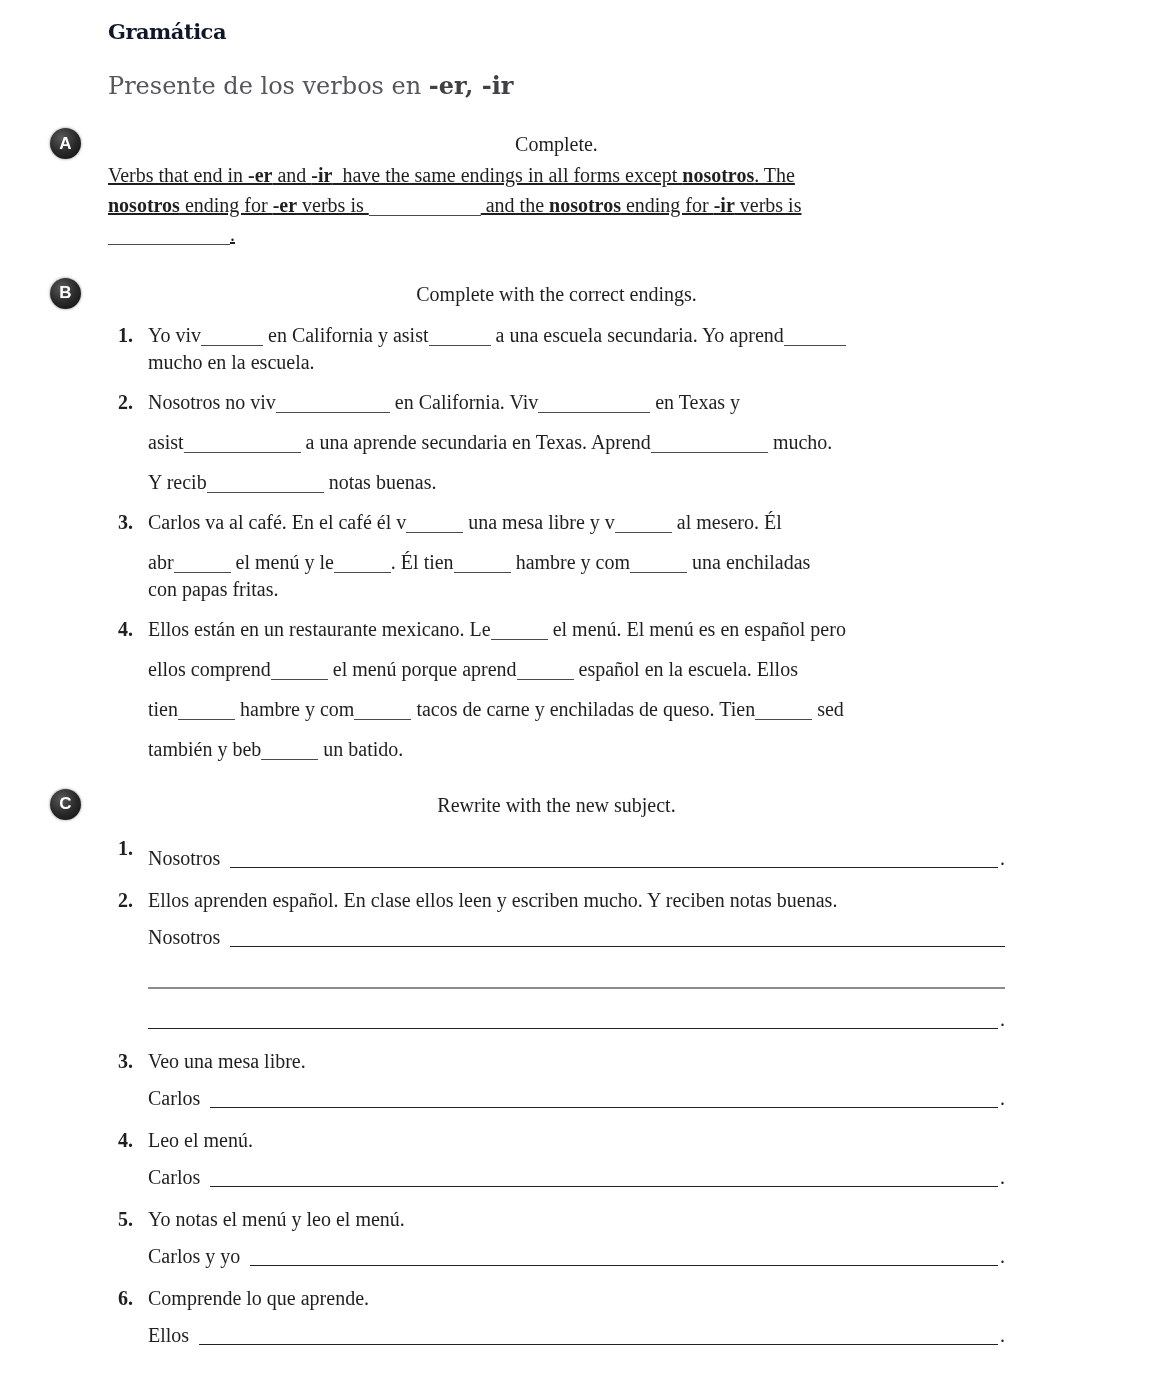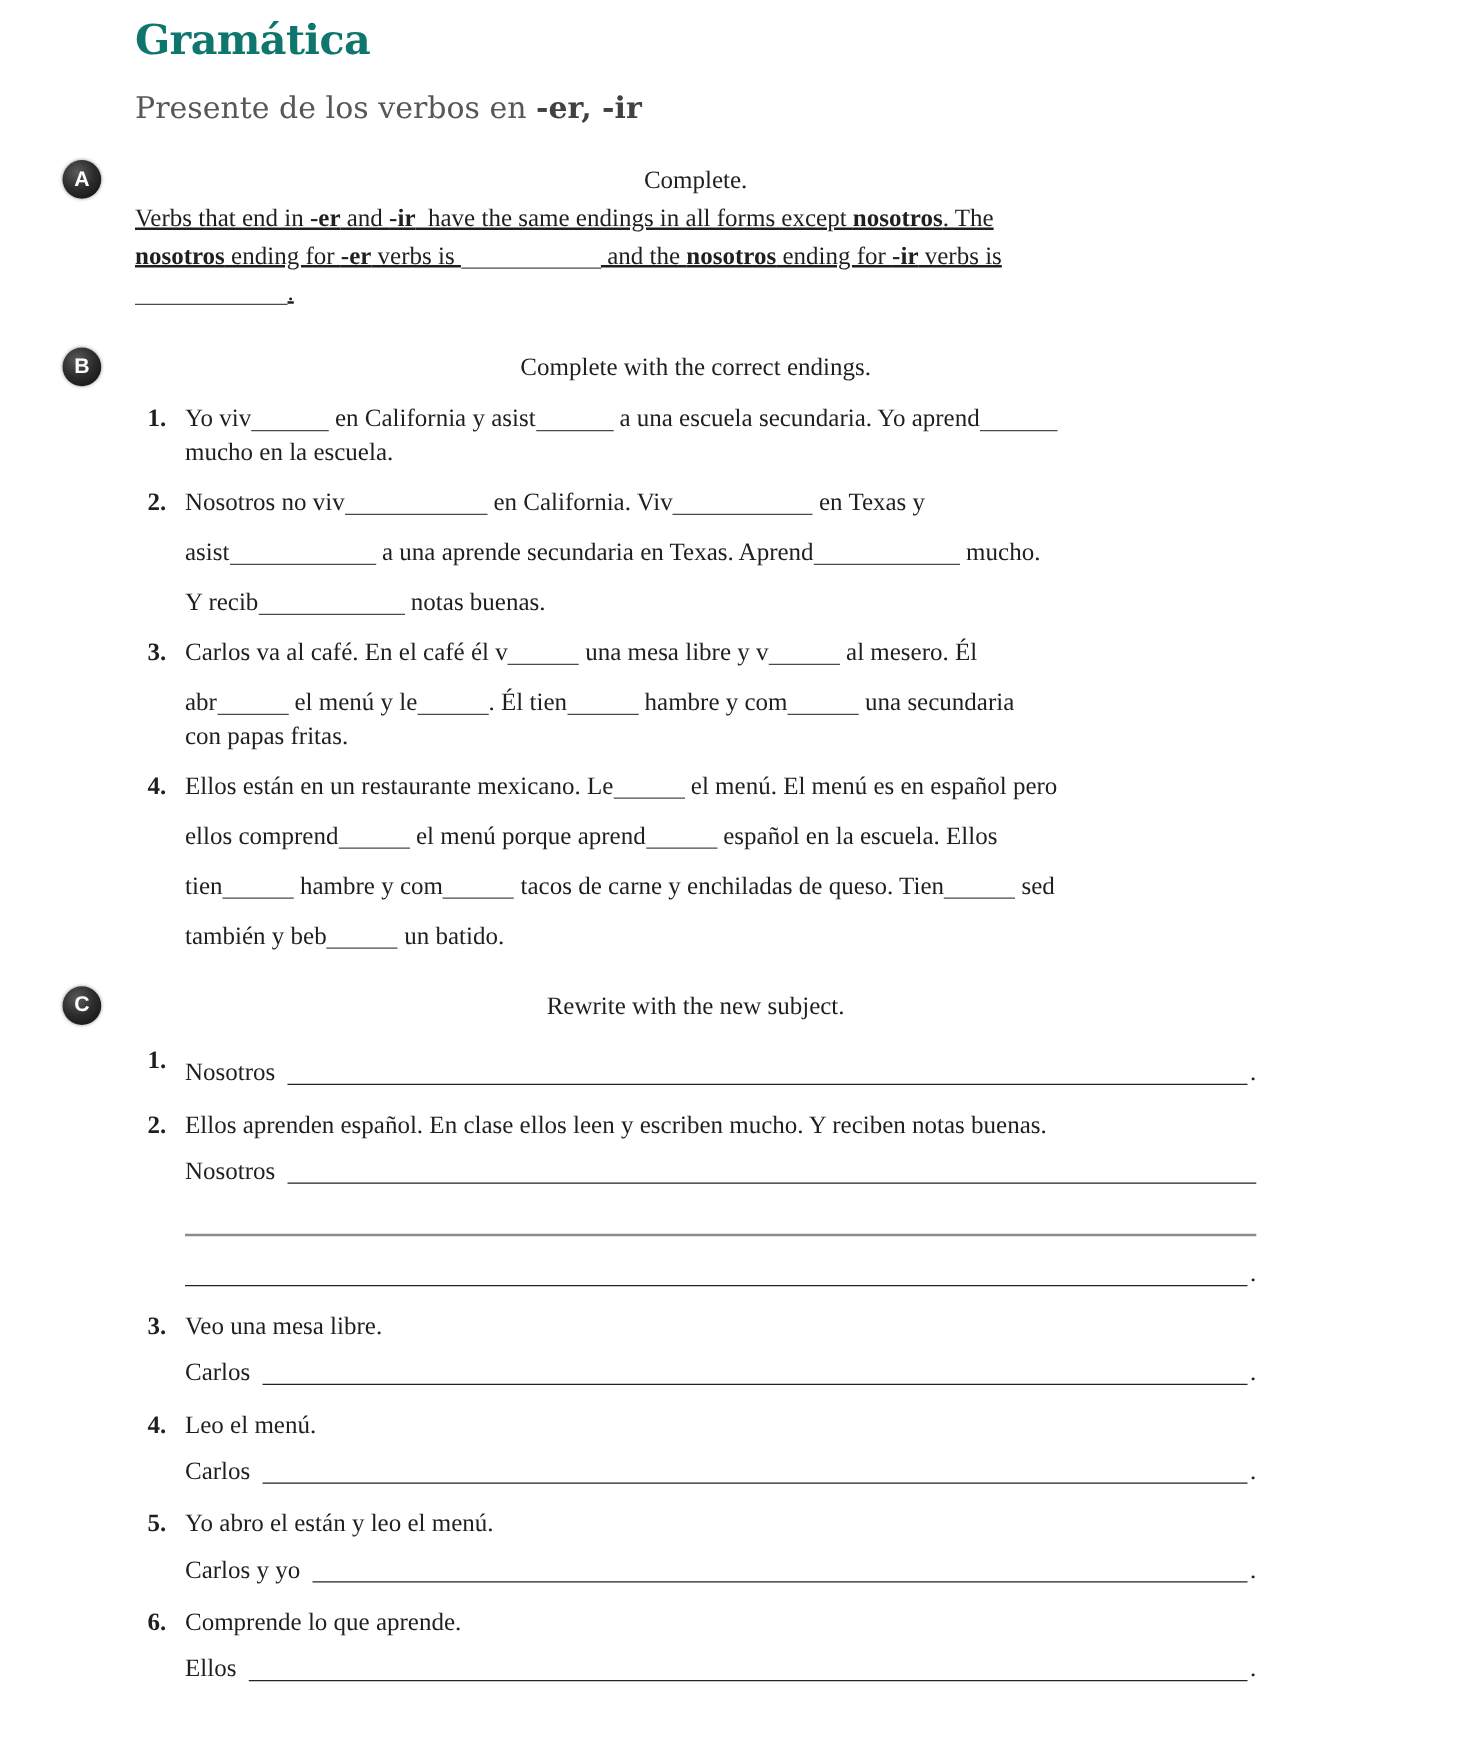--- a/index.html
+++ b/index.html
@@ -3,21 +3,21 @@
 <meta charset="utf-8">
 <style>
   html,body{margin:0;padding:0;}
   body{
     width:1170px;height:1390px;background:#ffffff;overflow:hidden;
     font-family:"Liberation Serif", serif;font-size:20px;color:#1f1f1f;
   }
   .page{position:relative;box-sizing:border-box;width:1170px;height:1390px;padding:14px 165px 0 108px;}
   h1.title{
     margin:0;font-family:"DejaVu Serif", serif;font-weight:700;
-    font-size:33px;line-height:36px;color:#0f766e;letter-spacing:-0.5px;
+    font-size:21px;line-height:36px;color:#0f172a;letter-spacing:-0.5px;
   }
   .subtitle{
     margin:22px 0 0 0;font-family:"DejaVu Serif", serif;
     font-size:24px;line-height:28px;color:#56575a;white-space:pre;
   }
   .subtitle .b{font-weight:700;color:#414042;}
 
   .sec{position:relative;}
   .sec-a{margin-top:30px;}
   .sec-b{margin-top:30px;}
@@ -93,21 +93,21 @@
           <div class="item-content">
             <div class="line has-blank"><span>Nosotros no viv</span><span class="blank" style="width: 114px;"></span><span> en California. Viv</span><span class="blank" style="width: 112px;"></span><span> en Texas y</span></div>
             <div class="line has-blank"><span>asist</span><span class="blank" style="width: 117px;"></span><span> a una aprende secundaria en Texas. Aprend</span><span class="blank" style="width: 117px;"></span><span> mucho.</span></div>
             <div class="line has-blank"><span>Y recib</span><span class="blank" style="width: 117px;"></span><span> notas buenas.</span></div>
           </div>
         </div>
         <div class="item">
           <span class="num">3.</span>
           <div class="item-content">
             <div class="line has-blank"><span>Carlos va al café. En el café él v</span><span class="blank" style="width: 57px;"></span><span> una mesa libre y v</span><span class="blank" style="width: 57px;"></span><span> al mesero. Él</span></div>
-            <div class="line has-blank"><span>abr</span><span class="blank" style="width: 57px;"></span><span> el menú y le</span><span class="blank" style="width: 57px;"></span><span>. Él tien</span><span class="blank" style="width: 57px;"></span><span> hambre y com</span><span class="blank" style="width: 57px;"></span><span> una secundaria</span></div>
+            <div class="line has-blank"><span>abr</span><span class="blank" style="width: 57px;"></span><span> el menú y le</span><span class="blank" style="width: 57px;"></span><span>. Él tien</span><span class="blank" style="width: 57px;"></span><span> hambre y com</span><span class="blank" style="width: 57px;"></span><span> una enchiladas</span></div>
             <div class="line"><span>con papas fritas.</span></div>
           </div>
         </div>
         <div class="item">
           <span class="num">4.</span>
           <div class="item-content">
             <div class="line has-blank"><span>Ellos están en un restaurante mexicano. Le</span><span class="blank" style="width: 57px;"></span><span> el menú. El menú es en español pero</span></div>
             <div class="line has-blank"><span>ellos comprend</span><span class="blank" style="width: 57px;"></span><span> el menú porque aprend</span><span class="blank" style="width: 57px;"></span><span> español en la escuela. Ellos</span></div>
             <div class="line has-blank"><span>tien</span><span class="blank" style="width: 57px;"></span><span> hambre y com</span><span class="blank" style="width: 57px;"></span><span> tacos de carne y enchiladas de queso. Tien</span><span class="blank" style="width: 57px;"></span><span> sed</span></div>
             <div class="line has-blank"><span>también y beb</span><span class="blank" style="width: 57px;"></span><span> un batido.</span></div>
@@ -165,21 +165,21 @@
             <div class="answer-row">
               <span class="answer-label">Carlos</span>
               <span class="rule"></span>
               <span class="period">.</span>
             </div>
           </div>
         </div>
         <div class="item">
           <span class="num">5.</span>
           <div class="item-content">
-            <div class="line"><span>Yo abro el están y leo el menú.</span></div>
+            <div class="line"><span>Yo notas el menú y leo el menú.</span></div>
             <div class="answer-row">
               <span class="answer-label">Carlos y yo</span>
               <span class="rule"></span>
               <span class="period">.</span>
             </div>
           </div>
         </div>
         <div class="item">
           <span class="num">6.</span>
           <div class="item-content">

